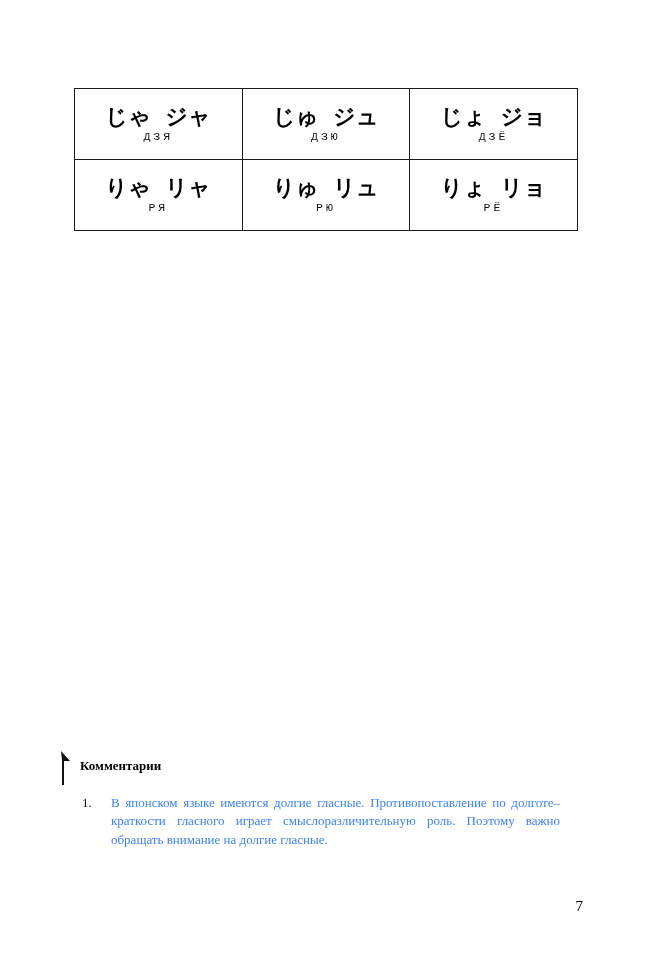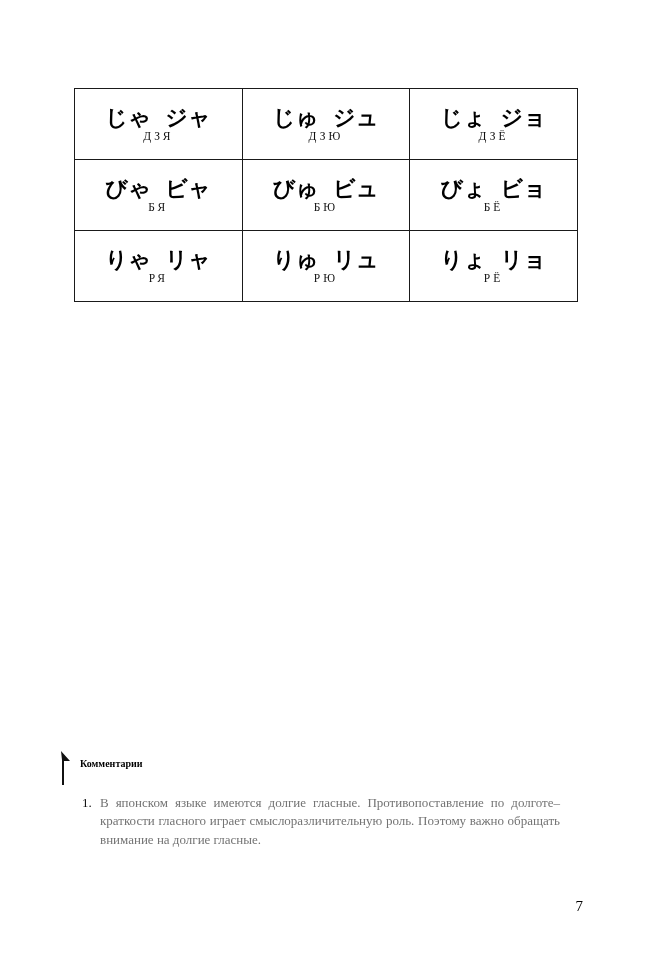--- a/index.html
+++ b/index.html
@@ -49,21 +49,21 @@
     font-weight: bold;
     letter-spacing: 0.5px;
     line-height: 1.1;
     color: #000;
     white-space: pre;
   }
   .kana-line .hira {
     margin-right: 14px;
   }
   .romaji-line {
-    font-family: Liberation Serif, serif;
+    font-family: Liberation Mono, monospace;
     font-size: 11.5px;
     letter-spacing: 3px;
     color: #111;
     text-transform: none;
   }
 
   
   .comments {
     position: absolute;
     left: 60px;
@@ -76,41 +76,42 @@
   }
   .bracket {
     width: 14px;
     height: 38px;
     margin-right: 6px;
     flex: none;
     margin-top: -3px;
   }
   .comments-title {
     font-family: "Liberation Serif", serif;
-    font-size: 10px;
+    font-size: 13px;
     font-weight: bold;
     color: #000;
     padding-top: 6px;
   }
   .comment-item {
     display: flex;
     margin-top: 7px;
     padding-left: 22px;
   }
   .comment-num {
     font-size: 13px;
     line-height: 1.42;
     flex: none;
     width: 18px;
   }
   .comment-text {
     font-size: 13px;
     line-height: 1.42;
     text-align: justify;
-    color: #737373;
+    color: #3b82f6;
+    margin-left: 11px;
   }
 
   
   .page-number {
     position: absolute;
     right: 64px;
     top: 898px;
     font-family: "Liberation Serif", serif;
     font-size: 15px;
     color: #000;
@@ -142,40 +143,20 @@
             <div class="kana-line"><span class="hira">じょ</span><span class="kata">ジョ</span></div>
             <div class="romaji-line">ДЗЁ</div>
           </div>
         </td>
       </tr>
 
 
 
 
 
-      <tr>
-        <td>
-          <div class="cell-inner">
-            <div class="kana-line"><span class="hira">びゃ</span><span class="kata">ビャ</span></div>
-            <div class="romaji-line">БЯ</div>
-          </div>
-        </td>
-        <td>
-          <div class="cell-inner">
-            <div class="kana-line"><span class="hira">びゅ</span><span class="kata">ビュ</span></div>
-            <div class="romaji-line">БЮ</div>
-          </div>
-        </td>
-        <td>
-          <div class="cell-inner">
-            <div class="kana-line"><span class="hira">びょ</span><span class="kata">ビョ</span></div>
-            <div class="romaji-line">БЁ</div>
-          </div>
-        </td>
-      </tr>
 
 
 
       <tr>
         <td>
           <div class="cell-inner">
             <div class="kana-line"><span class="hira">りゃ</span><span class="kata">リャ</span></div>
             <div class="romaji-line">РЯ</div>
           </div>
         </td>

